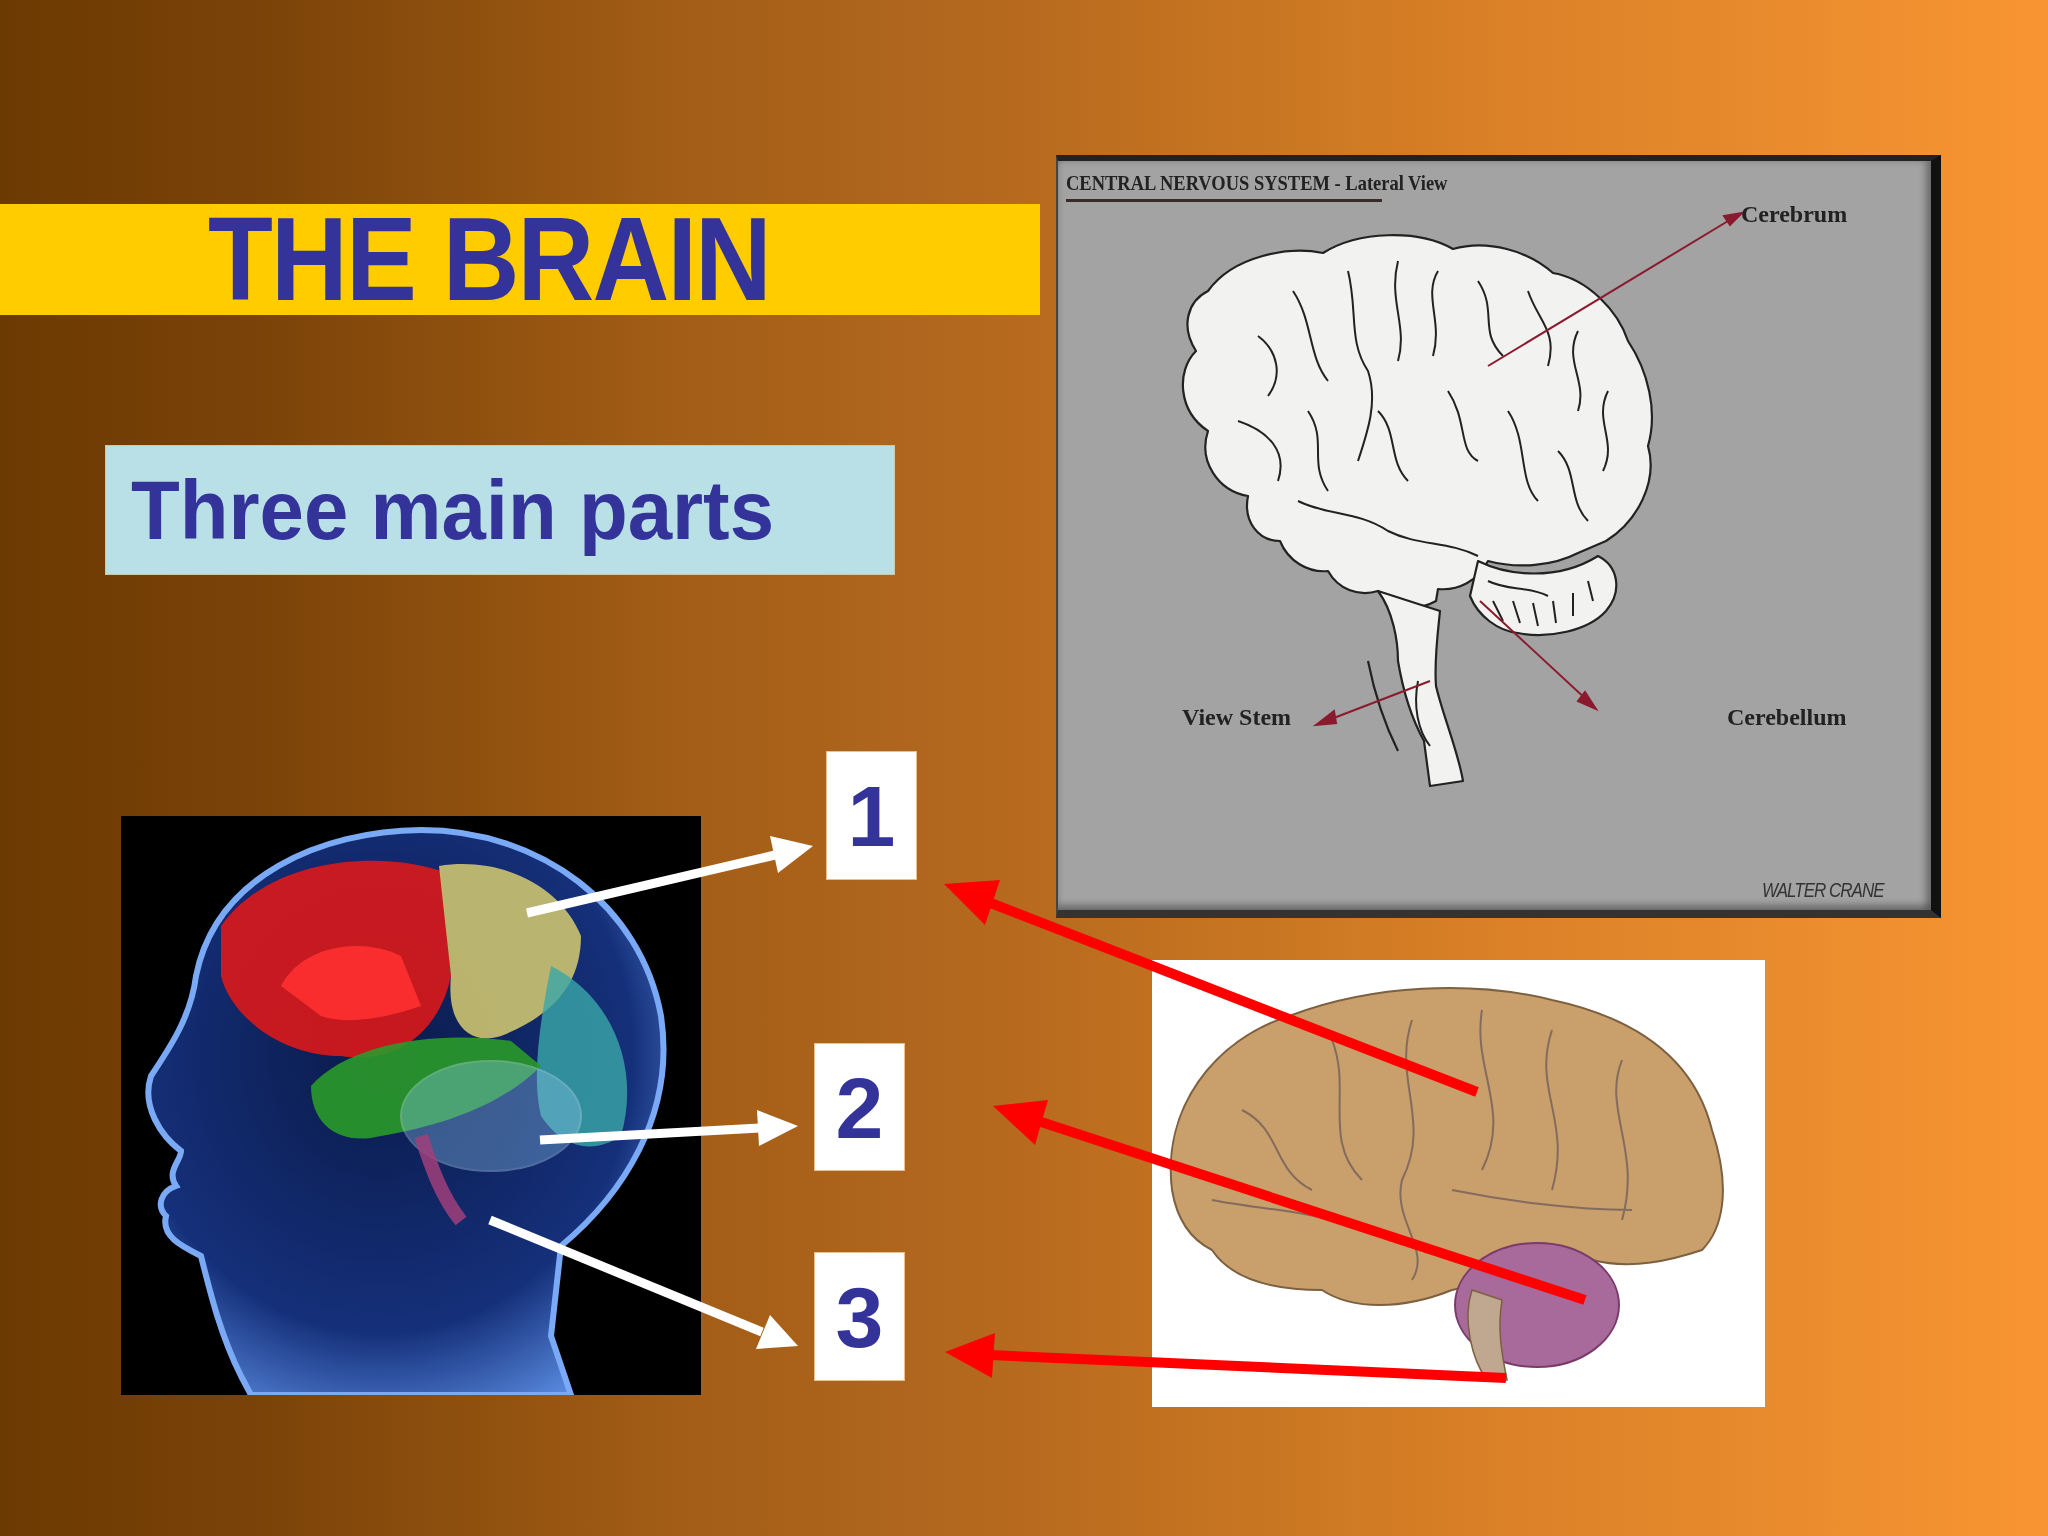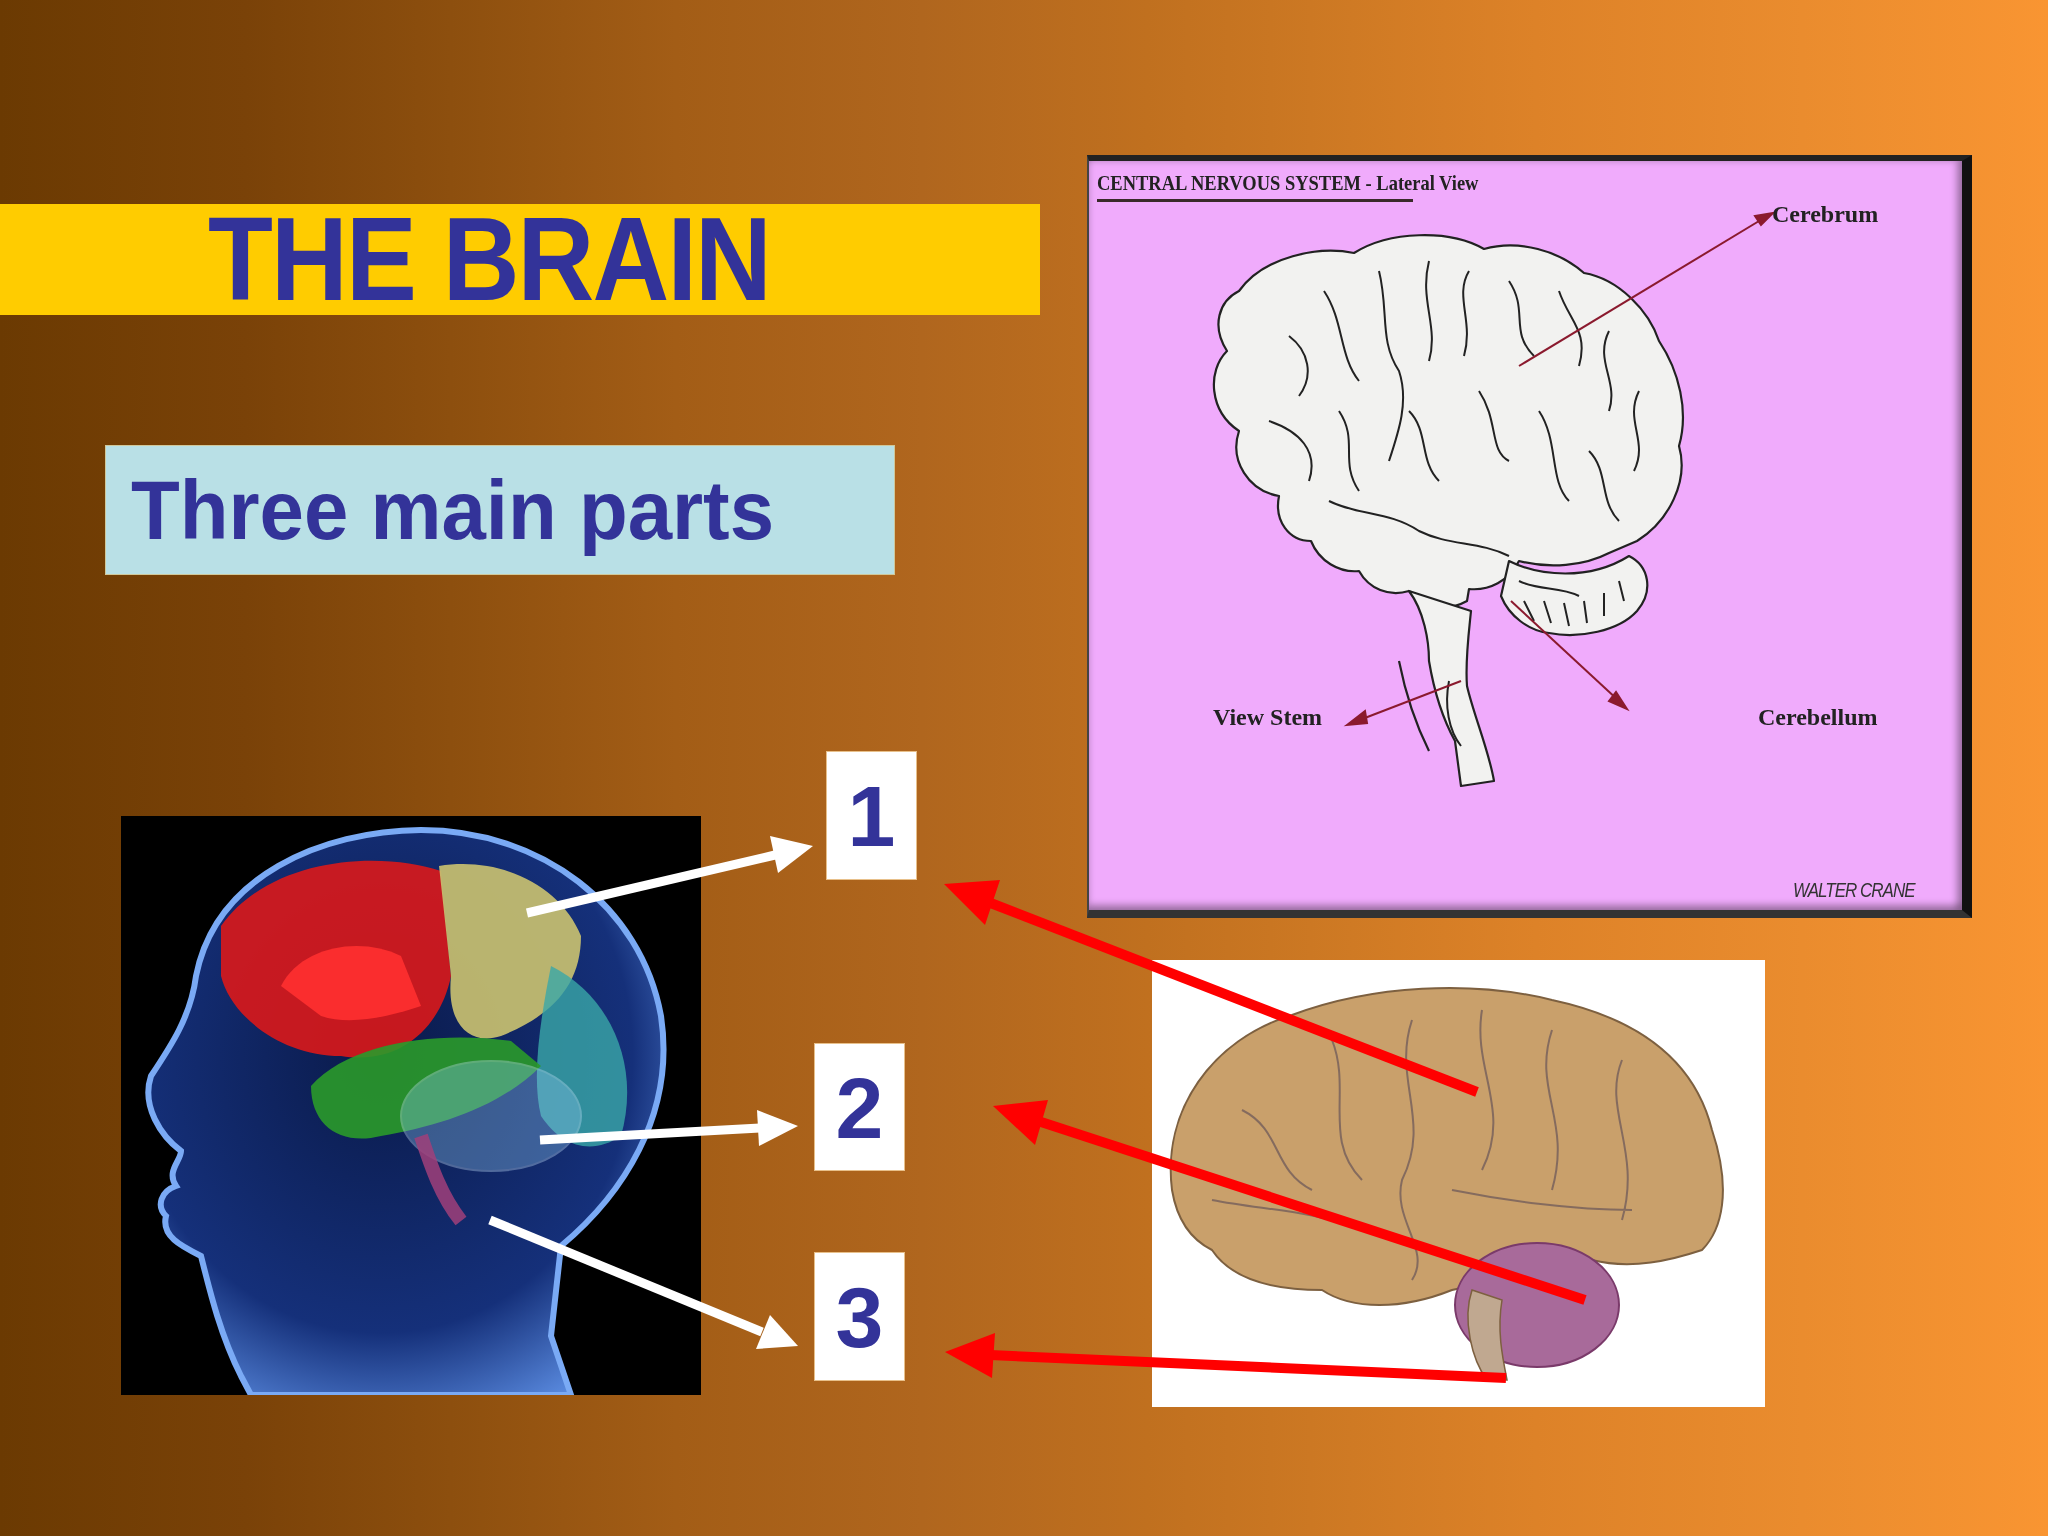--- a/index.html
+++ b/index.html
@@ -18,21 +18,21 @@
   #subtitle-box {
     left:105px; top:445px; width:790px; height:130px; background:#b9e0e6;
     box-sizing:border-box; border:1px solid #d0c89a;
   }
   #subtitle {
     left:131px; top:445px; height:130px; line-height:130px; font-weight:bold;
     font-size:84px; color:#333399; white-space:nowrap;
     transform:scaleX(0.95); transform-origin:left center;
   }
   #diagram {
-    left:1087px; top:155px; width:885px; height:763px; background:#f0abfc;
+    left:1056px; top:155px; width:885px; height:763px; background:#a3a3a3;
     box-sizing:border-box; border-top:6px solid #222; border-right:10px solid #111;
     border-bottom:8px solid #333; border-left:2px solid #444;
     box-shadow: inset -6px 0 6px rgba(0,0,0,0.25), inset 0 -6px 6px rgba(0,0,0,0.25);
   }
   #diagram-title {
     left:8px; top:10px; font-family:"Liberation Serif", serif; font-weight:bold;
     font-size:21px; color:#222; white-space:nowrap; transform:scaleX(0.88); transform-origin:left top;
   }
   #diagram-underline { left:8px; top:38px; width:316px; height:3px; background:#3a2a2a; }
   .dlabel { font-family:"Liberation Serif", serif; font-weight:bold; font-size:24px; color:#222; white-space:nowrap;text-align:right; }

